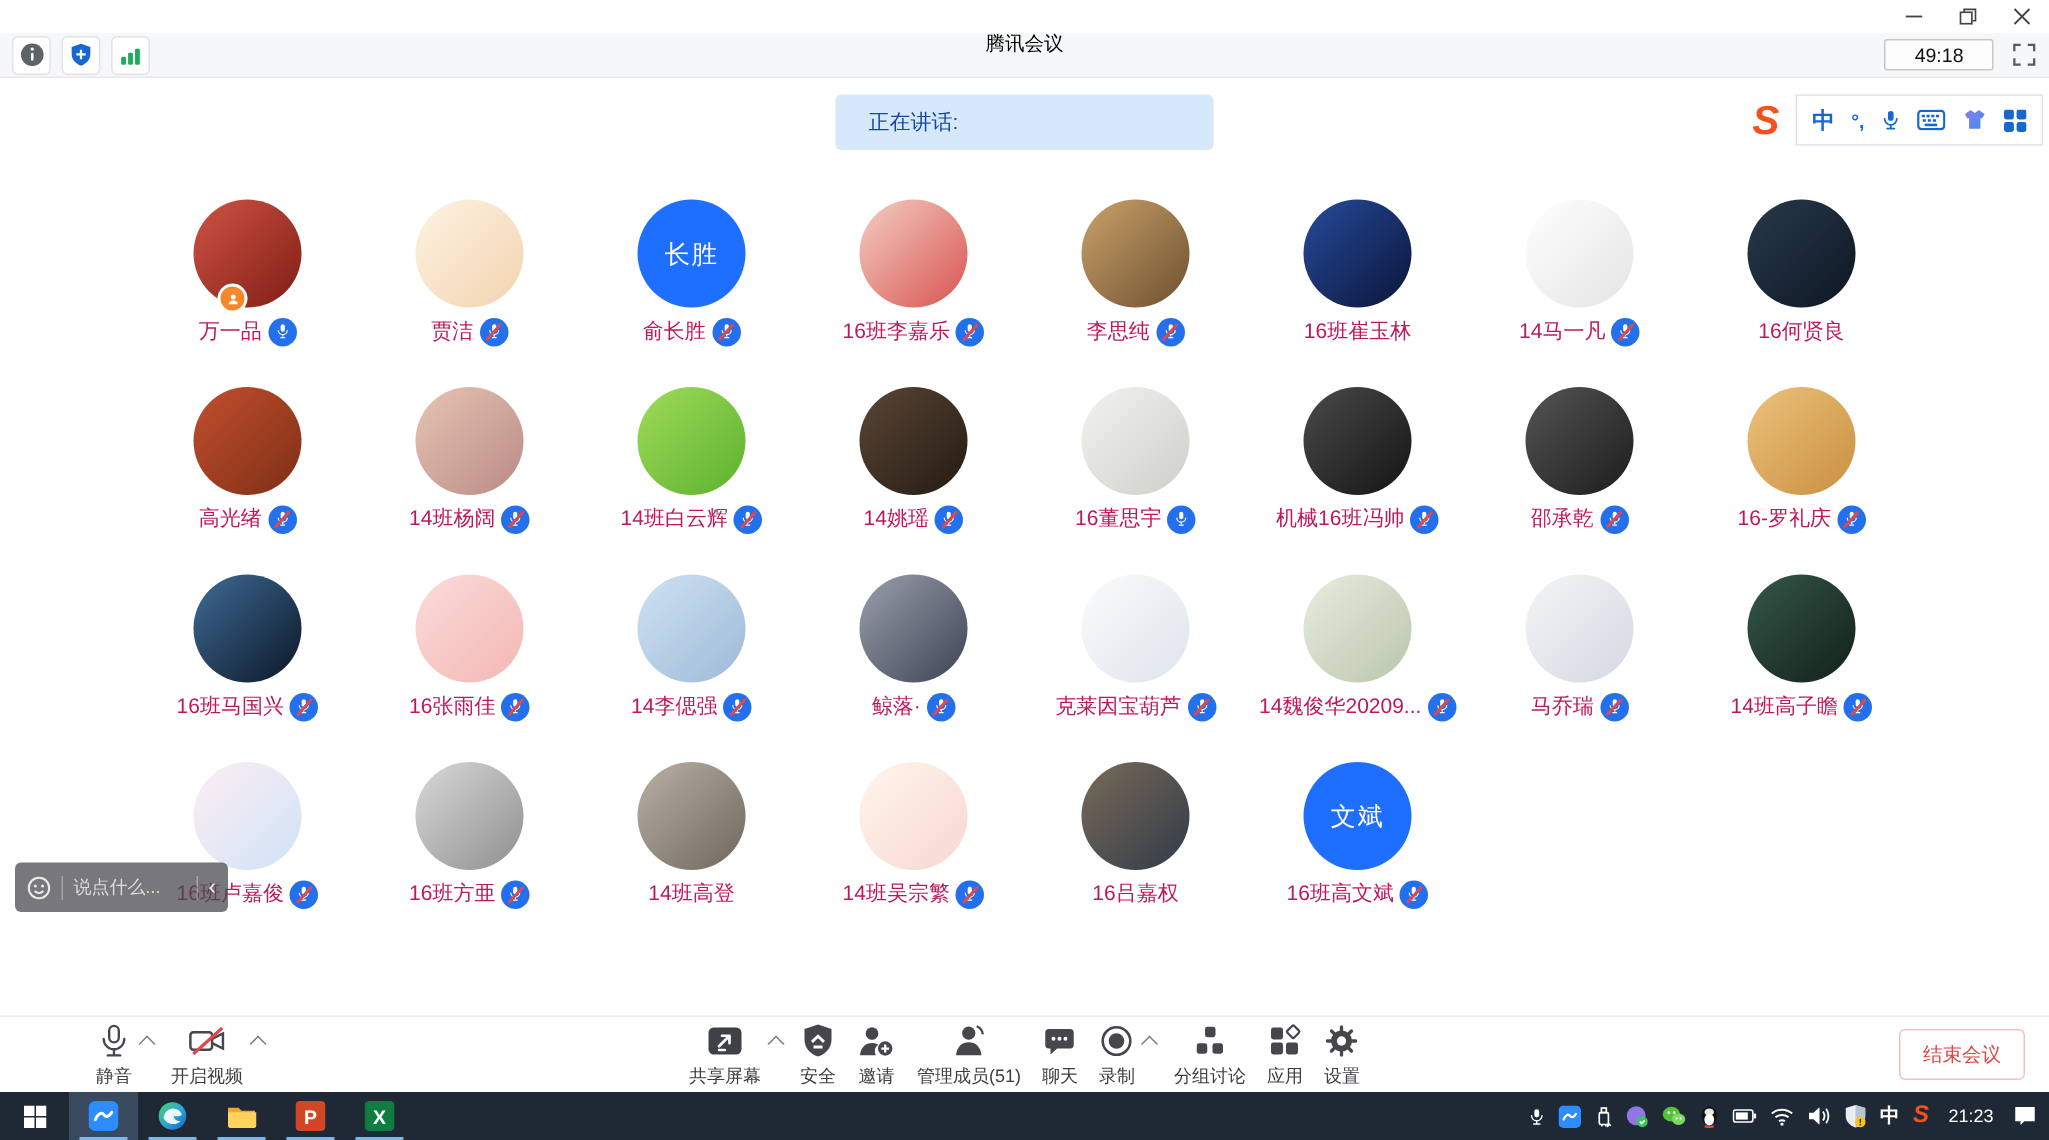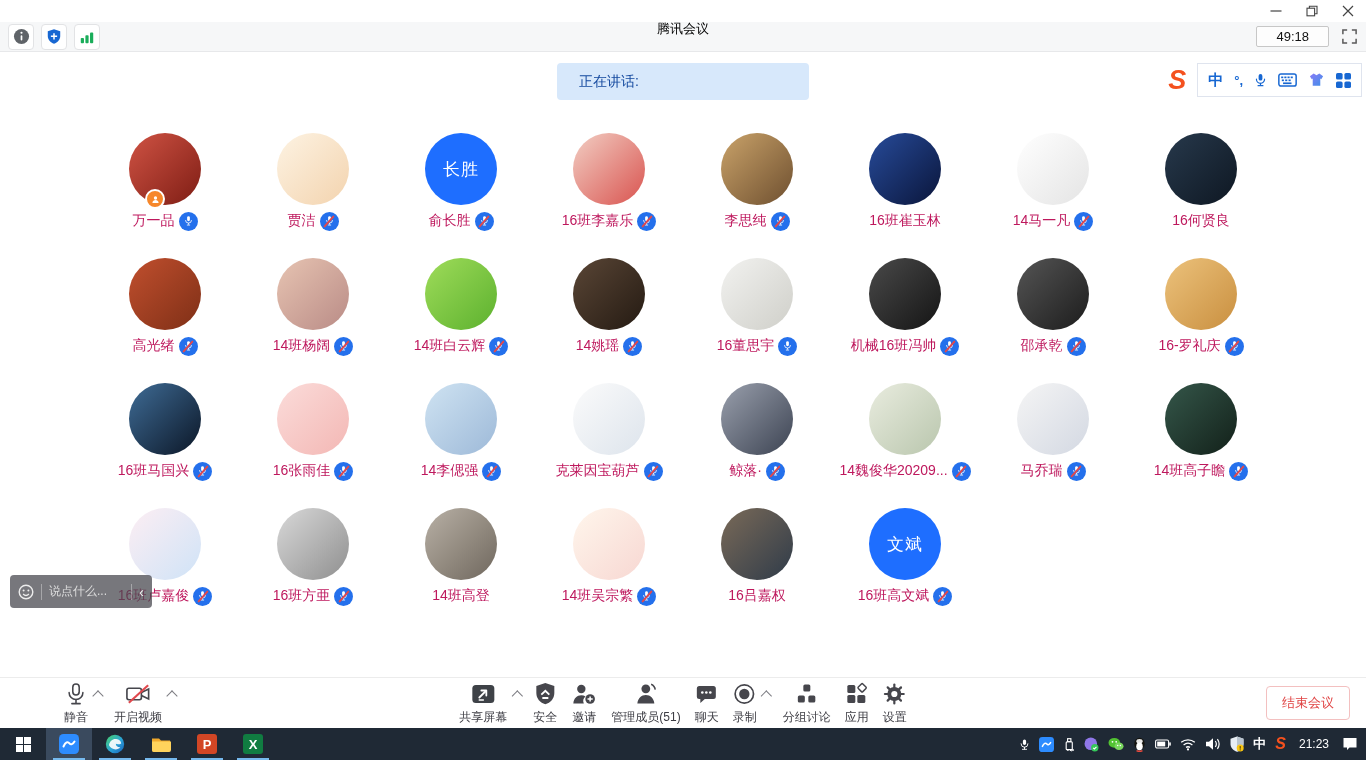--- a/index.html
+++ b/index.html
@@ -454,38 +454,38 @@
               <rect x="9" y="2.5" width="6" height="11" rx="3" fill="#fff"></rect>
               <path d="M5.5 11a6.5 6.5 0 0 0 13 0" fill="none" stroke="#fff" stroke-width="1.8"></path>
               <line x1="12" y1="17.5" x2="12" y2="20.8" stroke="#fff" stroke-width="1.8"></line>
               <line x1="8.5" y1="21.8" x2="15.5" y2="21.8" stroke="#fff" stroke-width="1.8"></line>
             </svg>
           </span>
     </div>
   </div>
 
   <div class="cell">
+    <div class="avatar" style="background: linear-gradient(135deg, rgb(154, 160, 173), rgb(60, 67, 82));"></div>
+    <div class="name-row">
+      <span class="p-name">鲸落·</span>
+      <span class="mic-badge muted">
+            <svg viewBox="0 0 24 26" width="11" height="12">
+              <rect x="9" y="2.5" width="6" height="11" rx="3" fill="#fff"></rect>
+              <path d="M5.5 11a6.5 6.5 0 0 0 13 0" fill="none" stroke="#fff" stroke-width="1.8"></path>
+              <line x1="12" y1="17.5" x2="12" y2="20.8" stroke="#fff" stroke-width="1.8"></line>
+              <line x1="8.5" y1="21.8" x2="15.5" y2="21.8" stroke="#fff" stroke-width="1.8"></line>
+            </svg>
+          </span>
+    </div>
+  </div>
+
+  <div class="cell">
     <div class="avatar" style="background: linear-gradient(135deg, rgb(251, 251, 251), rgb(221, 228, 236));"></div>
     <div class="name-row">
       <span class="p-name">克莱因宝葫芦</span>
-      <span class="mic-badge muted">
-            <svg viewBox="0 0 24 26" width="11" height="12">
-              <rect x="9" y="2.5" width="6" height="11" rx="3" fill="#fff"></rect>
-              <path d="M5.5 11a6.5 6.5 0 0 0 13 0" fill="none" stroke="#fff" stroke-width="1.8"></path>
-              <line x1="12" y1="17.5" x2="12" y2="20.8" stroke="#fff" stroke-width="1.8"></line>
-              <line x1="8.5" y1="21.8" x2="15.5" y2="21.8" stroke="#fff" stroke-width="1.8"></line>
-            </svg>
-          </span>
-    </div>
-  </div>
-
-  <div class="cell">
-    <div class="avatar" style="background: linear-gradient(135deg, rgb(154, 160, 173), rgb(60, 67, 82));"></div>
-    <div class="name-row">
-      <span class="p-name">鲸落·</span>
       <span class="mic-badge muted">
             <svg viewBox="0 0 24 26" width="11" height="12">
               <rect x="9" y="2.5" width="6" height="11" rx="3" fill="#fff"></rect>
               <path d="M5.5 11a6.5 6.5 0 0 0 13 0" fill="none" stroke="#fff" stroke-width="1.8"></path>
               <line x1="12" y1="17.5" x2="12" y2="20.8" stroke="#fff" stroke-width="1.8"></line>
               <line x1="8.5" y1="21.8" x2="15.5" y2="21.8" stroke="#fff" stroke-width="1.8"></line>
             </svg>
           </span>
     </div>
   </div>

